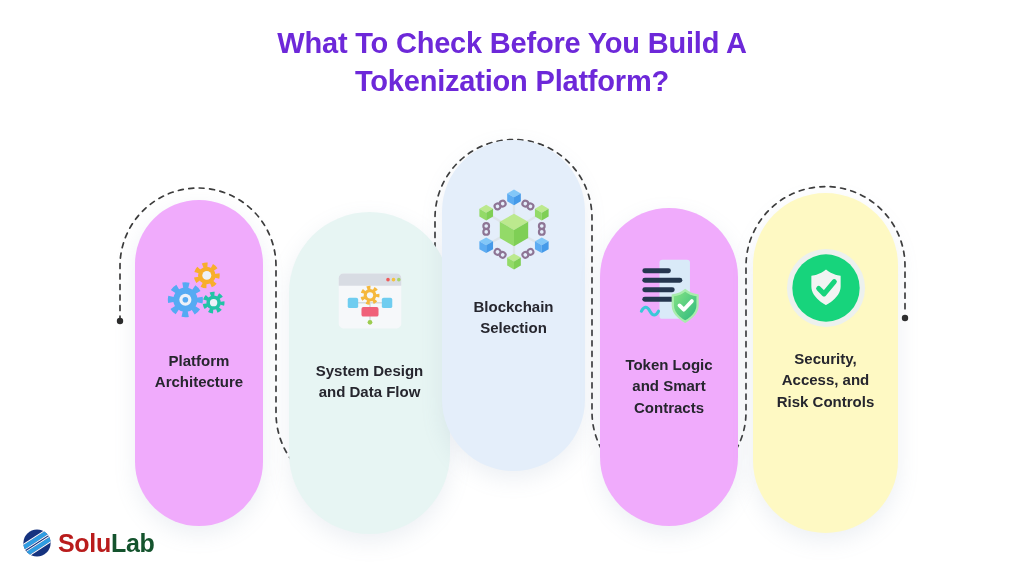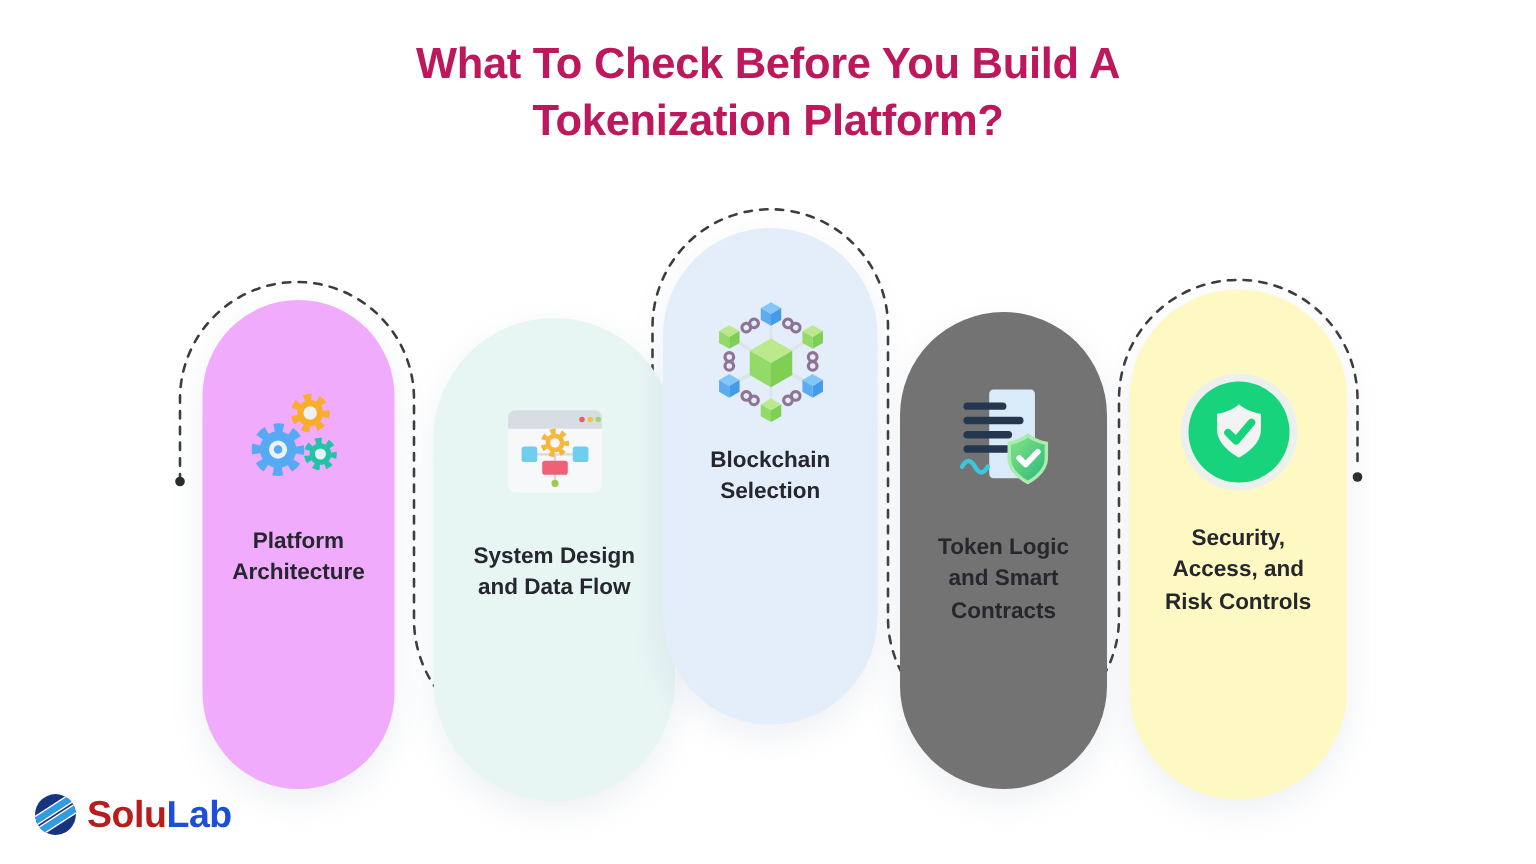--- a/index.html
+++ b/index.html
@@ -2,49 +2,49 @@
 <html><head>
 <meta charset="utf-8">
 <style>
   html,body{margin:0;padding:0;background:#ffffff;}
   #stage{
     position:relative;width:1024px;height:576px;background:#ffffff;
     font-family:"Liberation Sans","DejaVu Sans",sans-serif;overflow:hidden;
   }
   #title{
     position:absolute;left:0;top:24px;width:1024px;text-align:center;
-    font-size:29px;line-height:1.32;font-weight:800;color:#be185d;
+    font-size:29px;line-height:1.32;font-weight:800;color:#6d28d9;
     letter-spacing:-0.2px;white-space:pre-line;margin:0;
   }
   .card{
     position:absolute;border-radius:999px;
     display:flex;flex-direction:column;align-items:center;
     box-shadow:0 8px 22px rgba(125,150,175,0.14);
   }
   .card .icon{
     height:84px;display:flex;align-items:center;justify-content:center;
     flex:0 0 auto;
   }
   .card .card-label{
     text-align:center;font-size:15px;line-height:1.42;font-weight:700;
     color:#26262e;white-space:pre-line;margin-top:18px;
   }
   #card-1{left:135px;top:200px;width:128px;height:278px;padding-top:48px;}
   #card-2{left:289px;top:212px;width:161px;height:276px;padding-top:46px;}
-  #card-3{left:442px;top:152px;width:143px;height:285px;padding-top:46px;}
+  #card-3{left:442px;top:140px;width:143px;height:285px;padding-top:46px;gap:12px;}
   #card-3 .card-label{margin-top:14px;}
   #card-4{left:600px;top:208px;width:138px;height:274px;padding-top:44px;}
   #card-5{left:753px;top:193px;width:145px;height:287px;padding-top:53px;}
   #path-overlay{position:absolute;left:0;top:0;pointer-events:none;}
   #footer-brand{
     position:absolute;left:22px;top:528px;display:flex;align-items:center;gap:6px;
   }
   #brand-text{font-size:25px;font-weight:800;letter-spacing:-0.3px;line-height:1;}
   .brand-blue{color:#b91c1c;}
-  .brand-dark{color:#1d4ed8;}
+  .brand-dark{color:#14532d;}
 </style>
 </head>
 <body>
 
 <div id="stage">
 
   <h1 id="title">What To Check Before You Build A
 Tokenization Platform?</h1>
 
   <svg id="path-overlay" width="1024" height="576" viewBox="0 0 1024 576">
@@ -146,21 +146,21 @@
         <use href="#cubeb" transform="translate(77 66) scale(0.82)"></use>
         <use href="#cubeg" transform="translate(48 83) scale(0.82)"></use>
 
         <use href="#cubeg" transform="translate(48 50) scale(1.7)"></use>
       </svg>
     </div>
     <div class="card-label">Blockchain
 Selection</div>
   </div>
 
-  <div id="card-4" class="card" style="background: #737373;">
+  <div id="card-4" class="card" style="background: #f0abfc;">
     <div class="icon">
       <svg width="80" height="80" viewBox="0 0 84 84">
         <defs>
           <linearGradient id="gshield" x1="0" y1="0" x2="1" y2="1">
             <stop offset="0" stop-color="#8ae584"></stop>
             <stop offset="1" stop-color="#27b77e"></stop>
           </linearGradient>
         </defs>
         <rect x="32" y="6" width="32" height="62" rx="3" fill="#d9eaf8"></rect>
         <rect x="14" y="15" width="30" height="5.2" rx="2.6" fill="#25374f"></rect>

